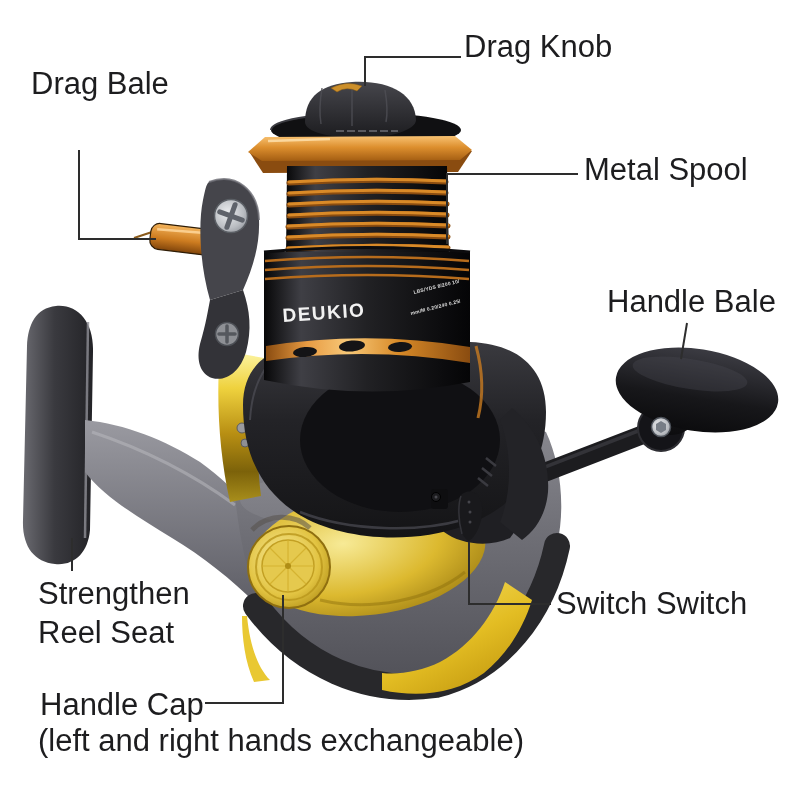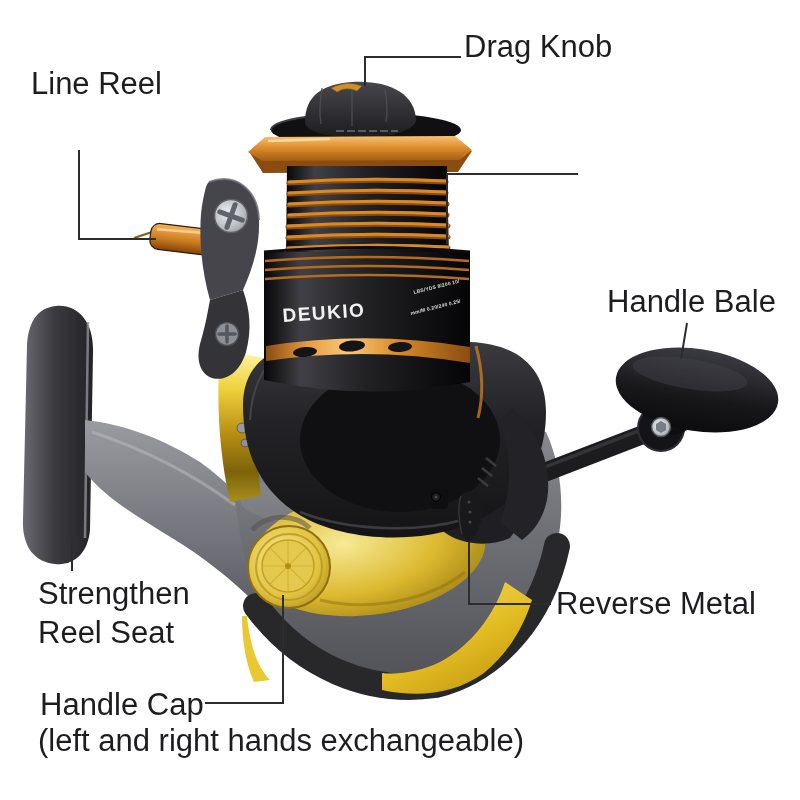--- a/index.html
+++ b/index.html
@@ -245,27 +245,28 @@
     <path d="M687,323 L681,359"></path>
     <path d="M72,538 L72,571"></path>
     <path d="M469,542 L469,604 L551,604"></path>
     <path d="M283,595 L283,703 L205,703"></path>
   </g>
 </svg>
 
 <div class="lbl" style="left:464px;top:27px">Drag Knob</div>
 
 <div class="lbl" style="left:31px;top:64px">
-  <span class="l2">Line Reel</span>
-</div>
-
+  <span class="l2">Drag Bale</span>
+</div>
+
+<div class="lbl" style="left:584px;top:150px">Metal Spool</div>
 
 <div class="lbl" style="left:607px;top:282px">Handle Bale</div>
 
-<div class="lbl" style="left:556px;top:584px">Reverse Metal</div>
+<div class="lbl" style="left:556px;top:584px">Switch Switch</div>
 
 <div class="lbl" id="lbl-handle-cap" style="left:40px;top:687px">
   <span>Handle Cap</span>
   <span class="l2" style="margin-left:-2px">(left and right hands exchangeable)</span>
 </div>
 
 <div class="lbl" style="left:38px;top:574px">
   <span>Strengthen</span>
   <span class="l2">Reel Seat</span>
 </div>

